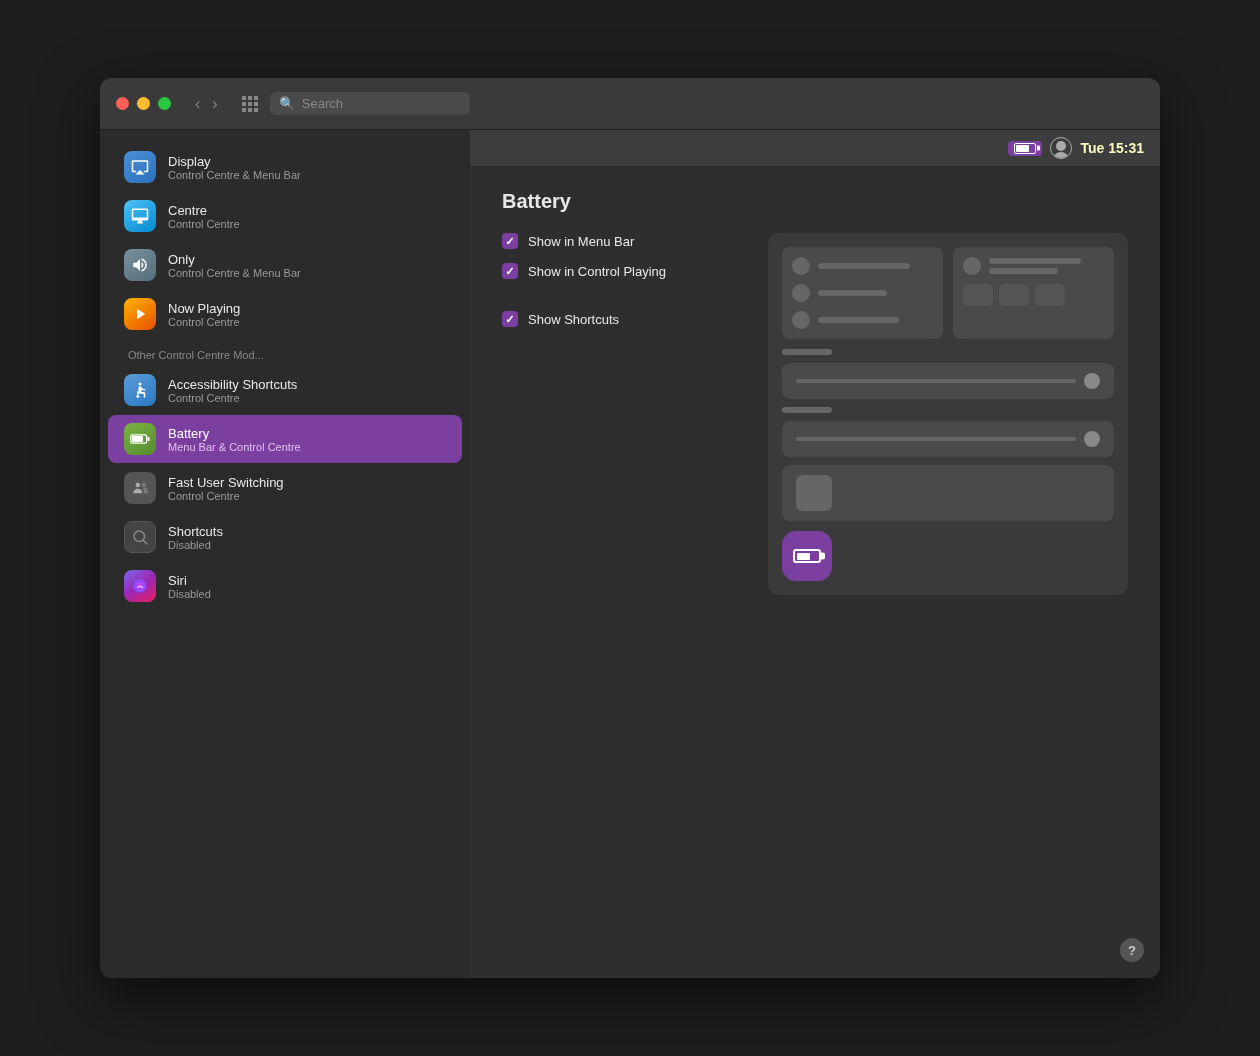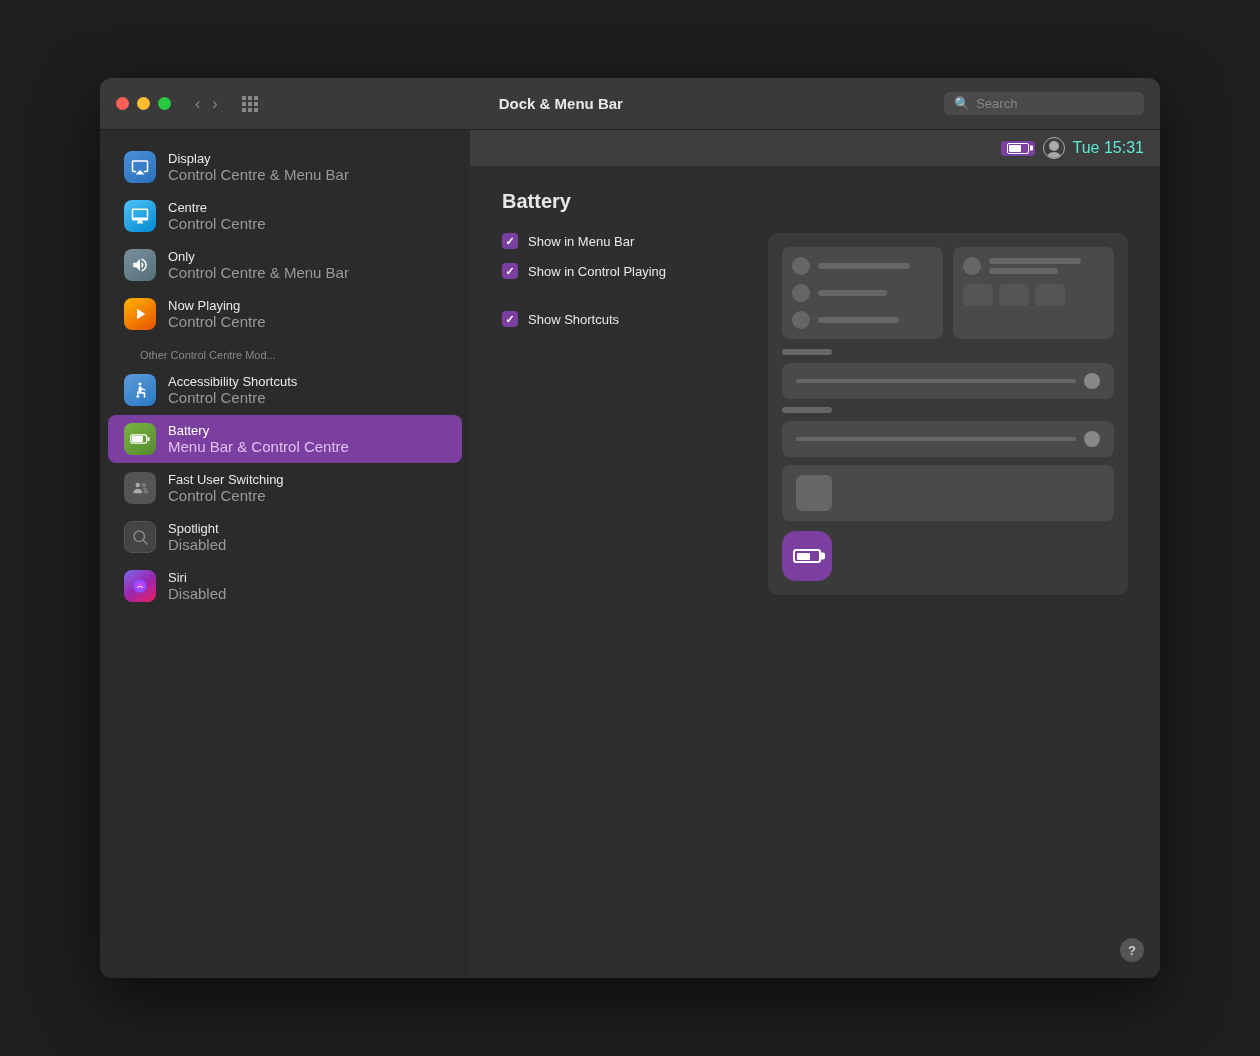--- a/index.html
+++ b/index.html
@@ -140,28 +140,28 @@
     .icon-spotlight { background: #444; border: 1px solid #555; }
     .icon-siri { background: linear-gradient(145deg, #7b68ee, #9c27b0, #e91e63); }
     .sidebar-text { display: flex; flex-direction: column; }
     .sidebar-item-name {
       font-size: 13px;
       font-weight: 500;
       color: #e8e8e8;
     }
     .sidebar-item.active .sidebar-item-name { color: #fff; }
     .sidebar-item-sub {
-      font-size: 15px;
+      font-size: 11px;
       color: #999;
     }
     .sidebar-item.active .sidebar-item-sub { color: #e0c0f0; }
     .section-label {
       font-size: 11px;
       color: #888;
-      padding: 10px 40px 4px;
+      padding: 10px 28px 4px;
       font-weight: 500;
     }
     .main-area {
       flex: 1;
       background: #2e2e2e;
       display: flex;
       flex-direction: column;
     }
     .menubar-preview {
       background: #3d3d3d;
@@ -234,23 +234,23 @@
     }
     .user-body {
       width: 16px;
       height: 8px;
       background: #aaa;
       border-radius: 8px 8px 0 0;
       position: absolute;
       bottom: -2px;
     }
     .menubar-time {
-      font-size: 16px;
-      color: #5eead4;
-      font-weight: 400;
+      font-size: 14px;
+      color: #fef9c3;
+      font-weight: 700;
     }
     .panel {
       padding: 24px 32px;
       flex: 1;
     }
     .panel-title {
       font-size: 20px;
       font-weight: 700;
       color: #e8e8e8;
       margin-bottom: 20px;
@@ -463,21 +463,20 @@
       <div class="grid-dot"></div>
         <div class="grid-dot"></div>
         <div class="grid-dot"></div>
       <div class="grid-dot"></div>
         <div class="grid-dot"></div>
         <div class="grid-dot"></div>
       <div class="grid-dot"></div>
         <div class="grid-dot"></div>
         <div class="grid-dot"></div>
     </div>
-    <div class="titlebar-title">Dock &amp; Menu Bar</div>
     <div class="search-bar">
       <span class="search-icon-svg">🔍</span>
       <input type="text" placeholder="Search" style="">
     </div>
   </div>
 
   <div class="content">
 
     <div class="sidebar">
 
@@ -575,21 +574,21 @@
 
 
       <div class="sidebar-item">
         <div class="sidebar-icon icon-spotlight">
           <svg width="18" height="18" viewBox="0 0 24 24" fill="#888">
             <circle cx="11" cy="11" r="7" stroke="#888" stroke-width="2" fill="none"></circle>
             <line x1="16.5" y1="16.5" x2="22" y2="22" stroke="#888" stroke-width="2"></line>
           </svg>
         </div>
         <div class="sidebar-text">
-          <span class="sidebar-item-name">Spotlight</span>
+          <span class="sidebar-item-name">Shortcuts</span>
           <span class="sidebar-item-sub">Disabled</span>
         </div>
       </div>
 
       <div class="sidebar-item">
         <div class="sidebar-icon icon-siri">
           <svg width="16" height="16" viewBox="0 0 24 24">
             <defs>
               <radialGradient id="sg" cx="50%" cy="50%" r="50%">
                 <stop offset="0%" stop-color="#e040fb"></stop>

